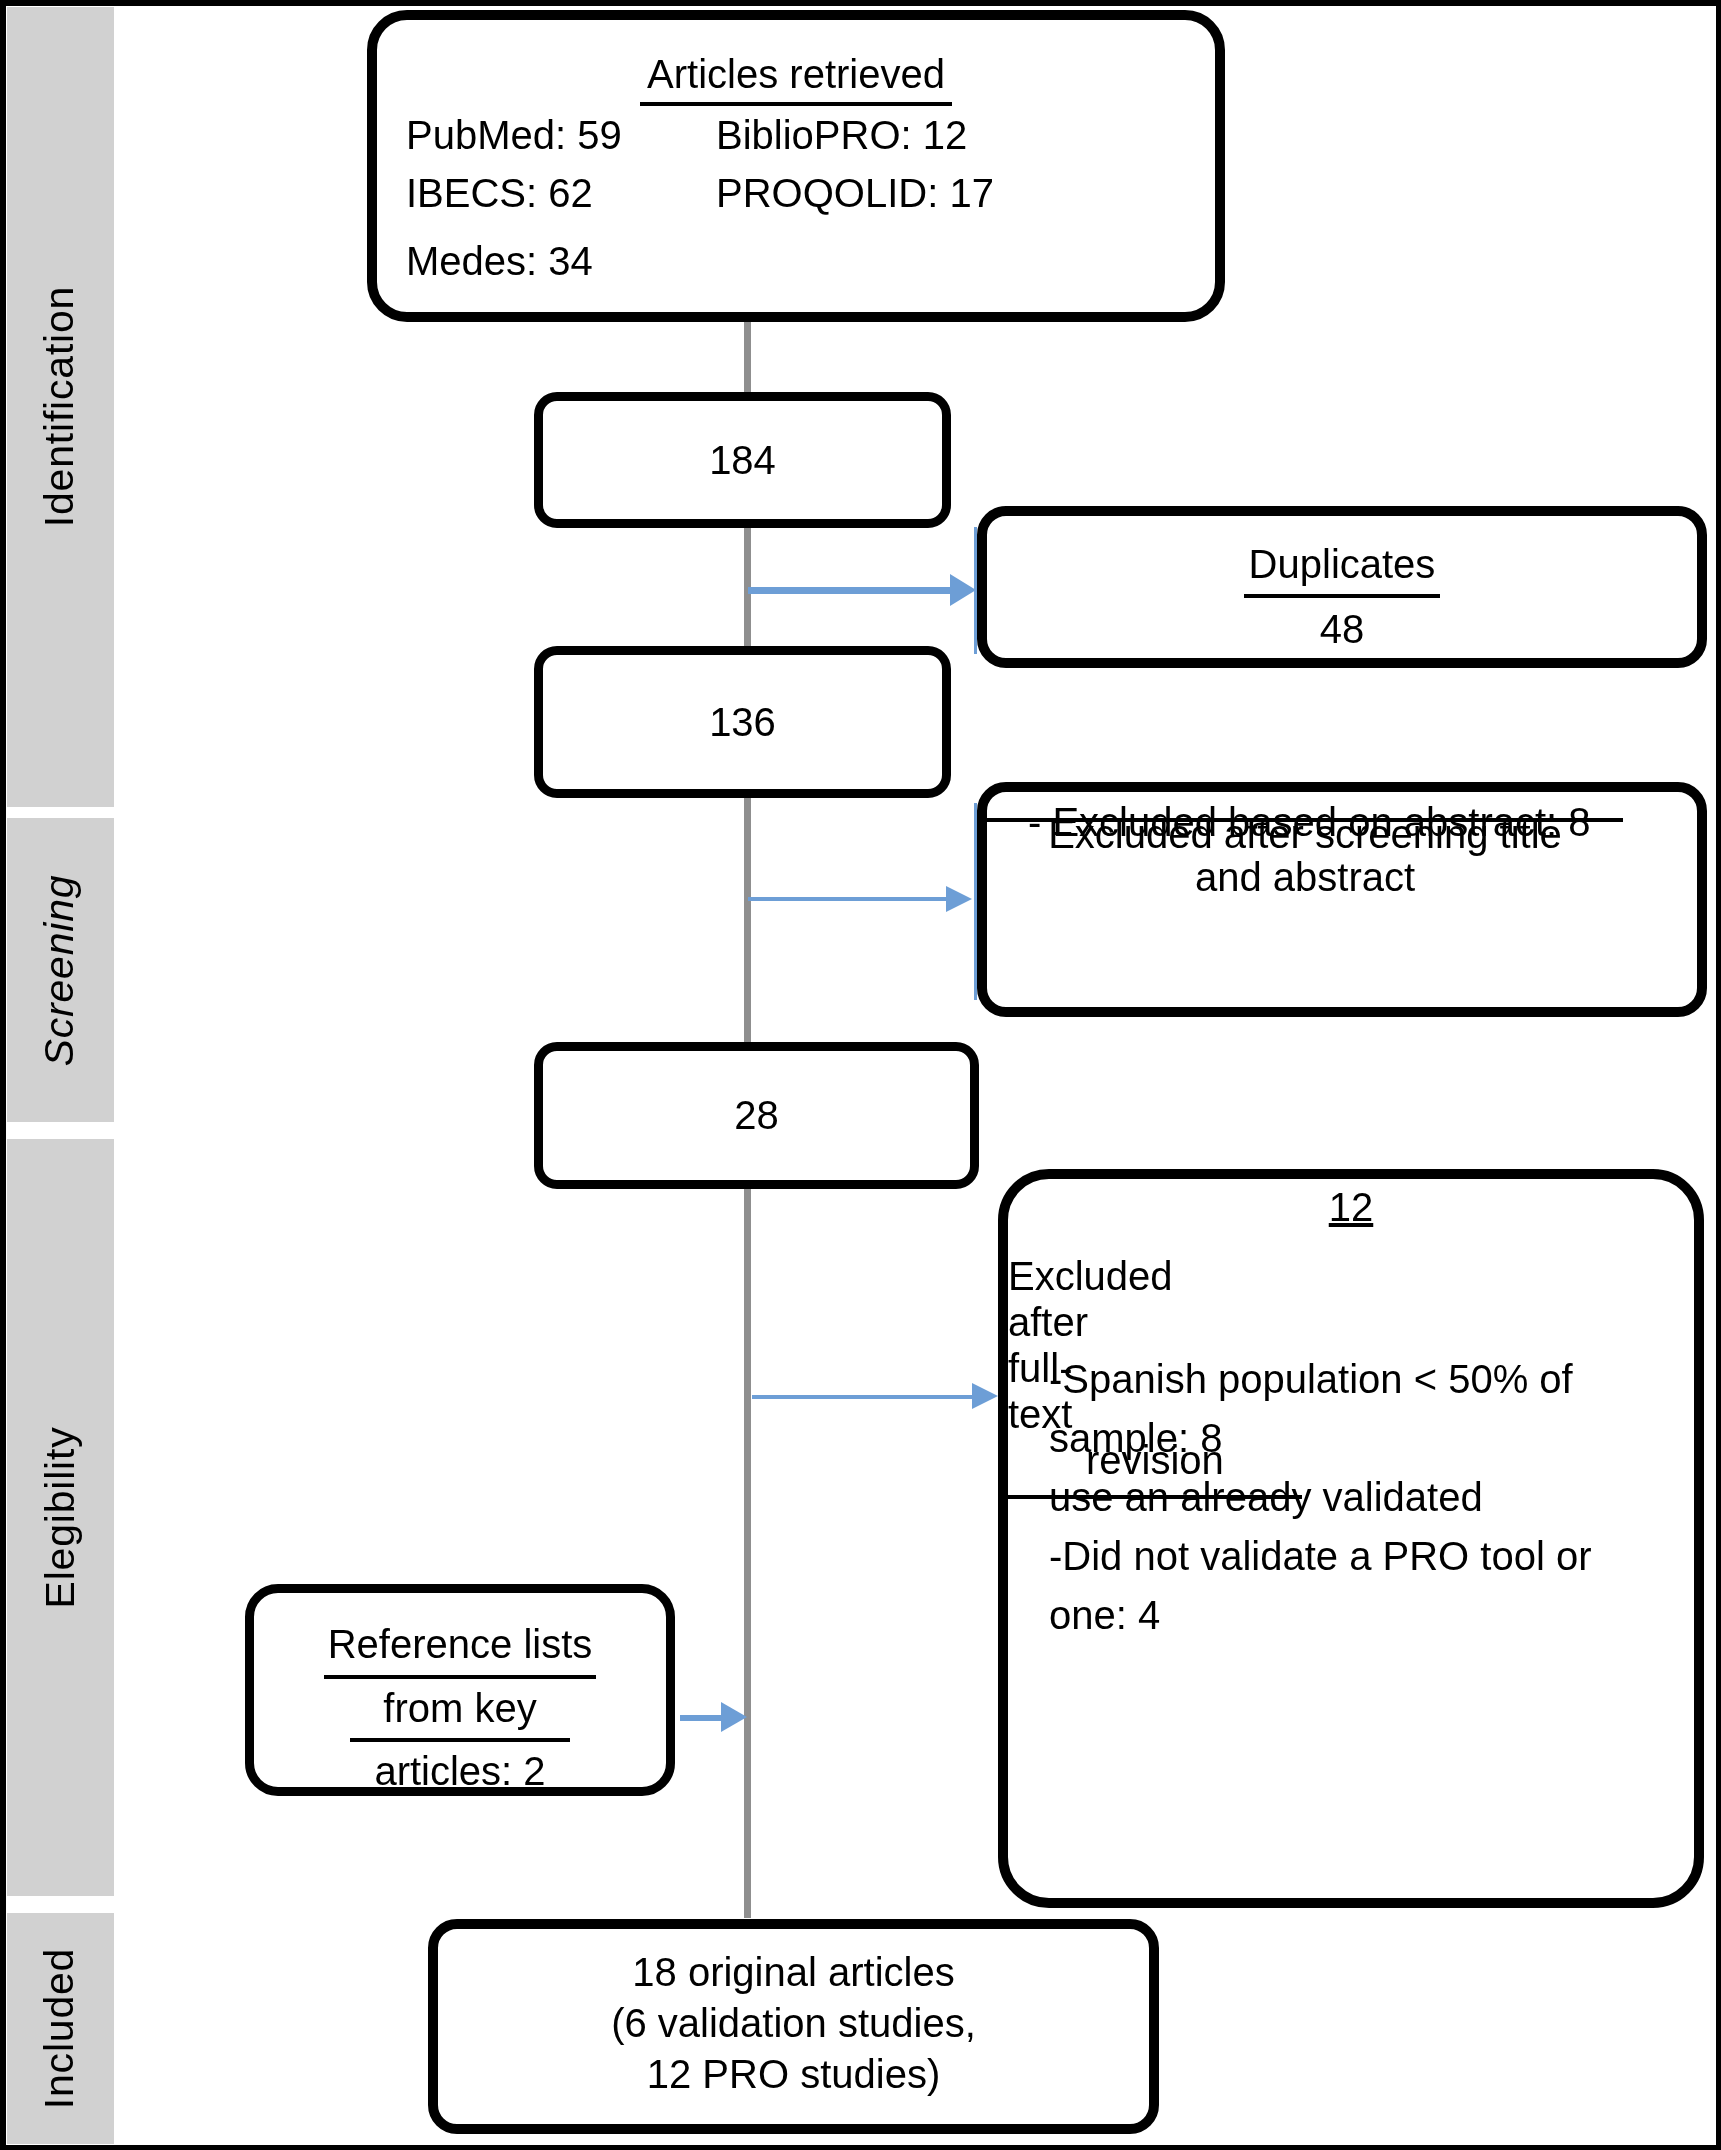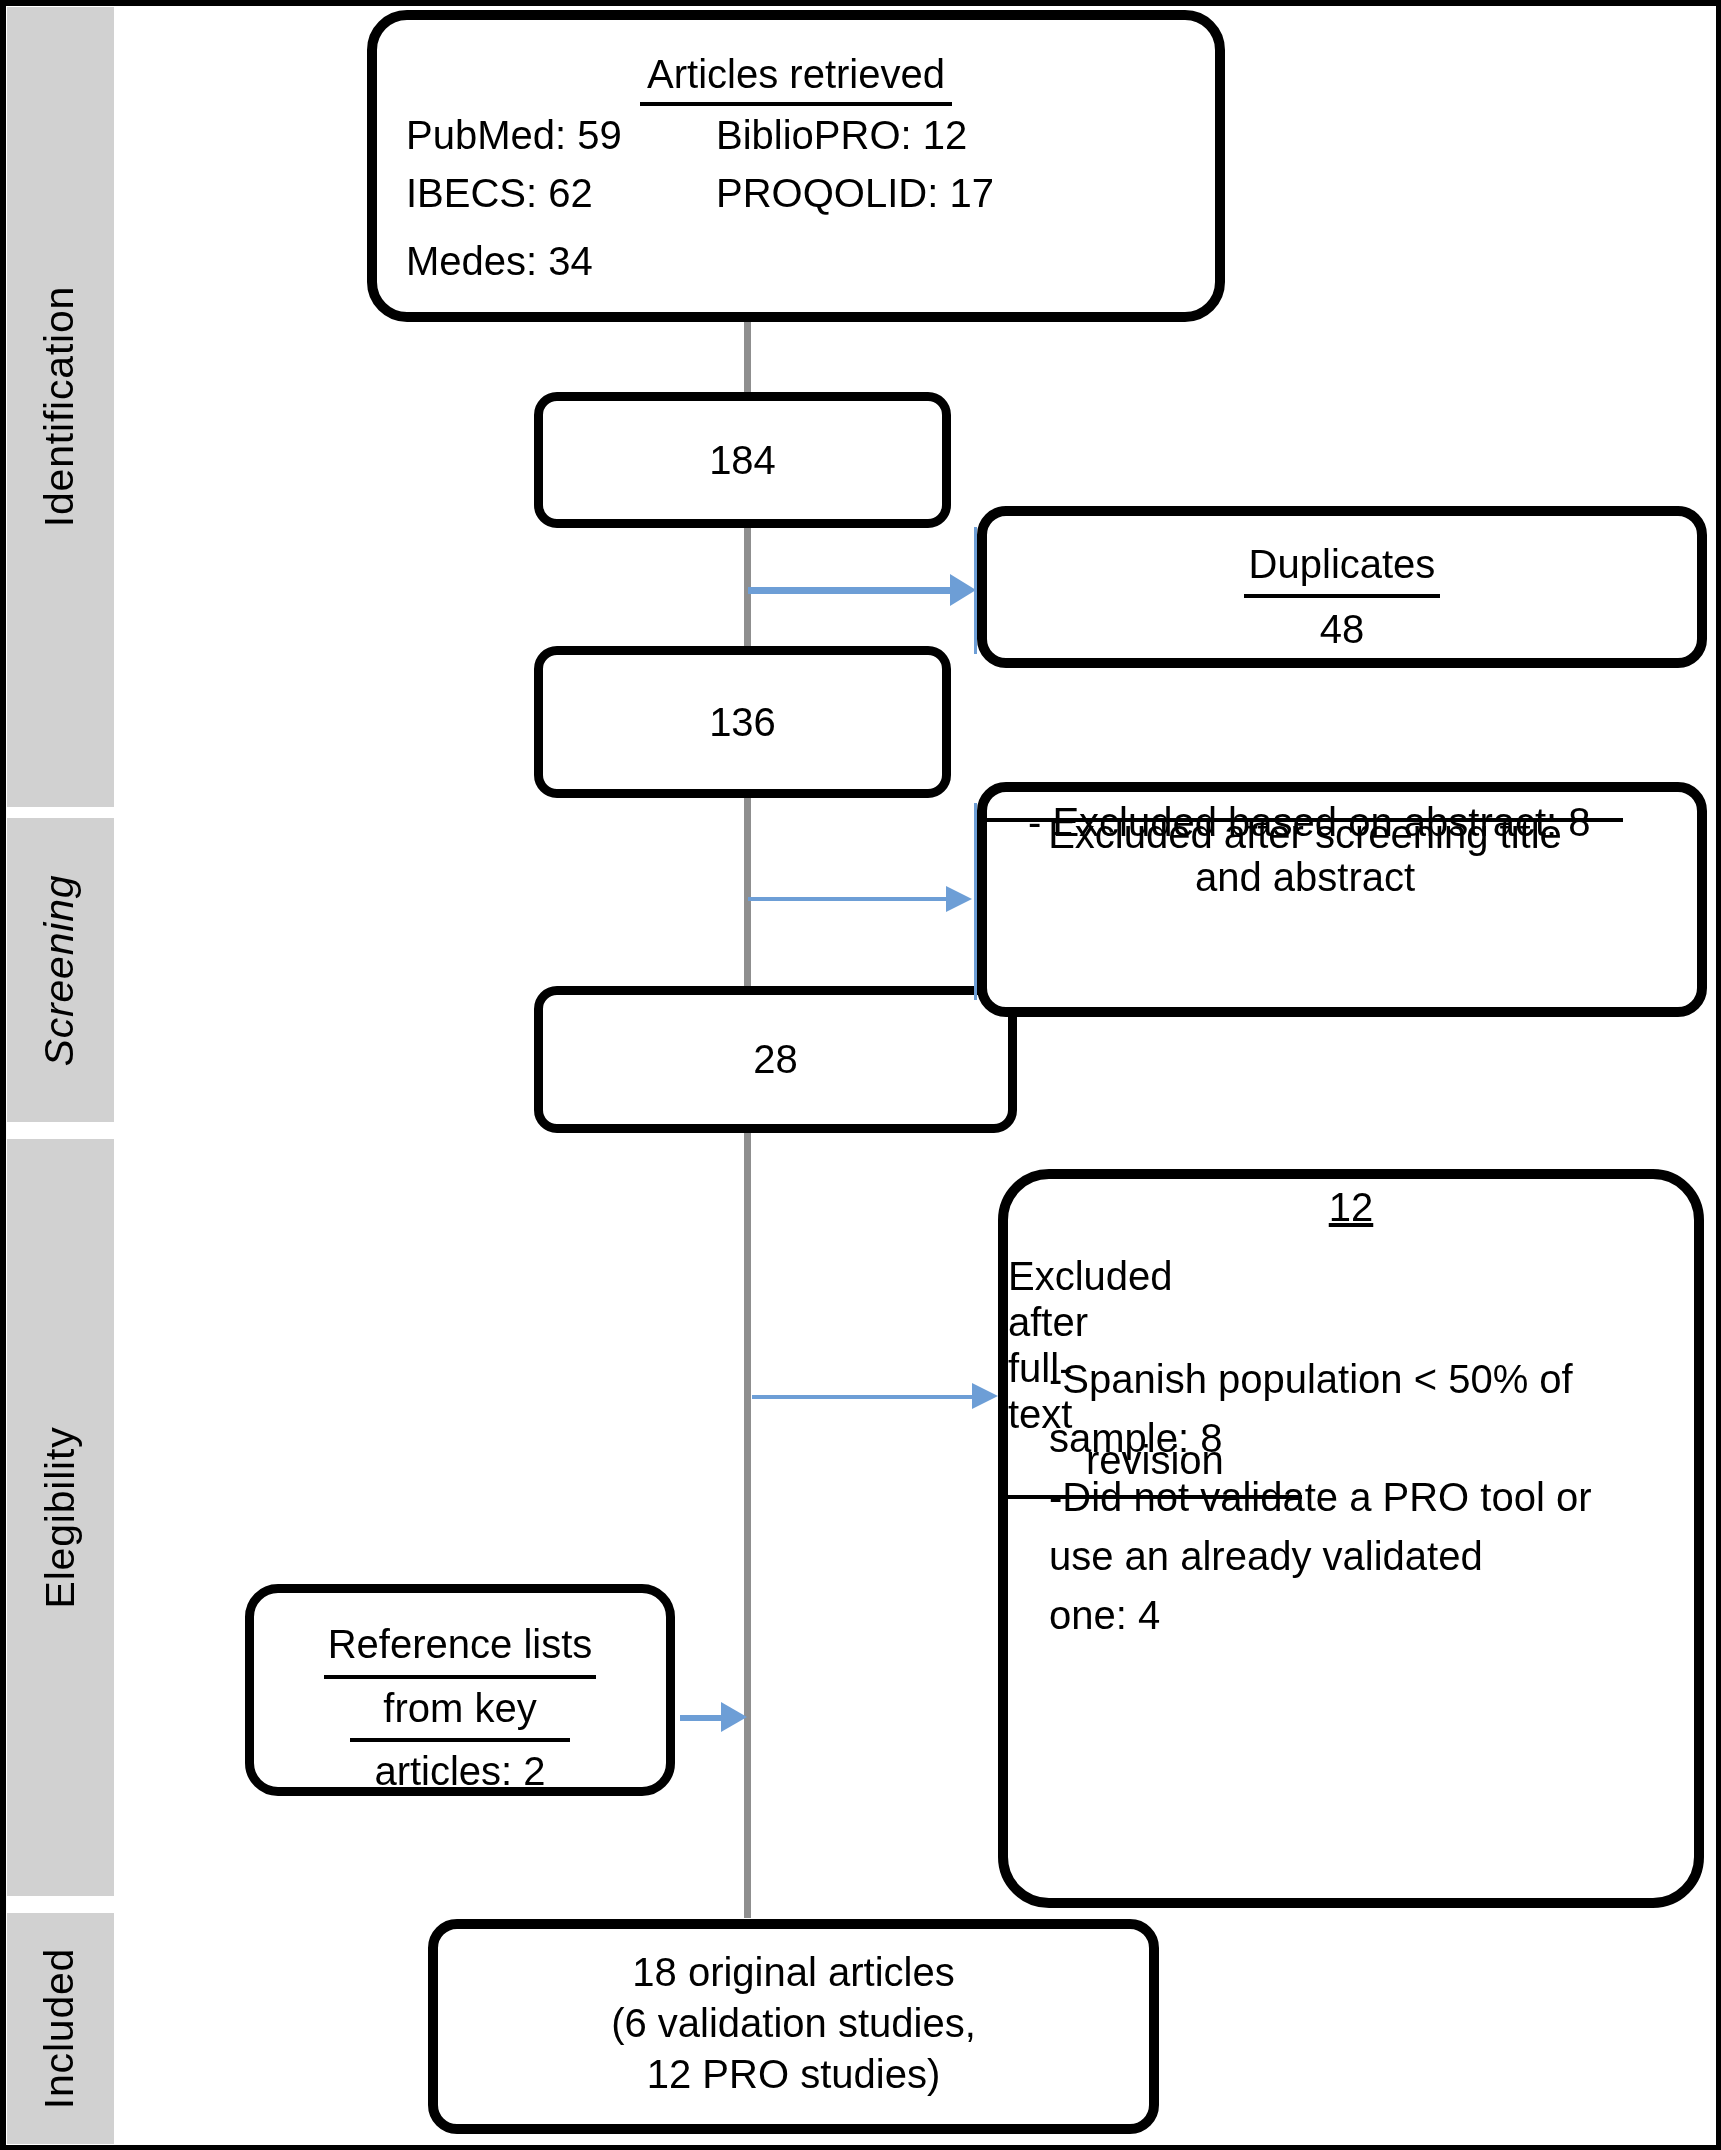--- a/index.html
+++ b/index.html
@@ -33,21 +33,21 @@
   #box-retrieved { left:367px; top:10px; width:858px; height:312px; border-radius:40px; border-width:10px; }
   #box-retrieved .title-row { text-align:center; padding-top:31px; line-height:46px; }
   #box-retrieved .title-row span { display:inline-block; padding:0 6.6px 5px 6.6px; }
   #box-retrieved .cols { padding-left:29px; }
   #box-retrieved .r { display:flex; line-height:58px; }
   #box-retrieved .r .c1 { width:310px; }
   #box-retrieved .r3 { margin-top:10px; }
   
   #box-184 { left:534px; top:392px; width:417px; height:136px; }
   #box-136 { left:534px; top:646px; width:417px; height:152px; }
-  #box-28  { left:534px; top:986px; width:483px; height:147px; }
+  #box-28  { left:534px; top:1042px; width:445px; height:147px; }
   
   #box-dup { left:977px; top:506px; width:730px; height:162px; border-width:10.7px; border-radius:29px; text-align:center; }
   #box-dup .t { margin-top:25px; line-height:46px; }
   #box-dup .t span { display:inline-block; padding:0 5px 6.6px 5px; }
   #box-dup .n { margin-top:8.3px; line-height:46px; }
   
   #box-screxcl { left:977px; top:782px; width:730px; height:235px; border-width:10px; border-radius:29px; }
   #box-screxcl .head { text-align:center; padding-top:8.3px; line-height:43px; width:636px; margin:13px auto; padding-bottom:5px; }
   #box-screxcl .items { padding-left:41px; margin-top:4.1px; line-height:53px; }
   
@@ -154,22 +154,22 @@
     <div class="head">
       <div>Excluded after full-text</div>
       <div>
         <span class="rev u5">revision</span>
       </div>
     </div>
     <div class="n">12</div>
     <div class="items">
       <div>-Spanish population &lt; 50% of</div>
       <div>sample: 8</div>
+      <div>use an already validated</div>
       <div>-Did not validate a PRO tool or</div>
-      <div>use an already validated</div>
       <div>one: 4</div>
     </div>
   </div>
 
   <div class="box" id="box-ref">
     <div class="l pt">
       <span class="w1 u5">Reference lists</span>
     </div>
     <div class="l">
       <span class="w2 u5">from key</span>

